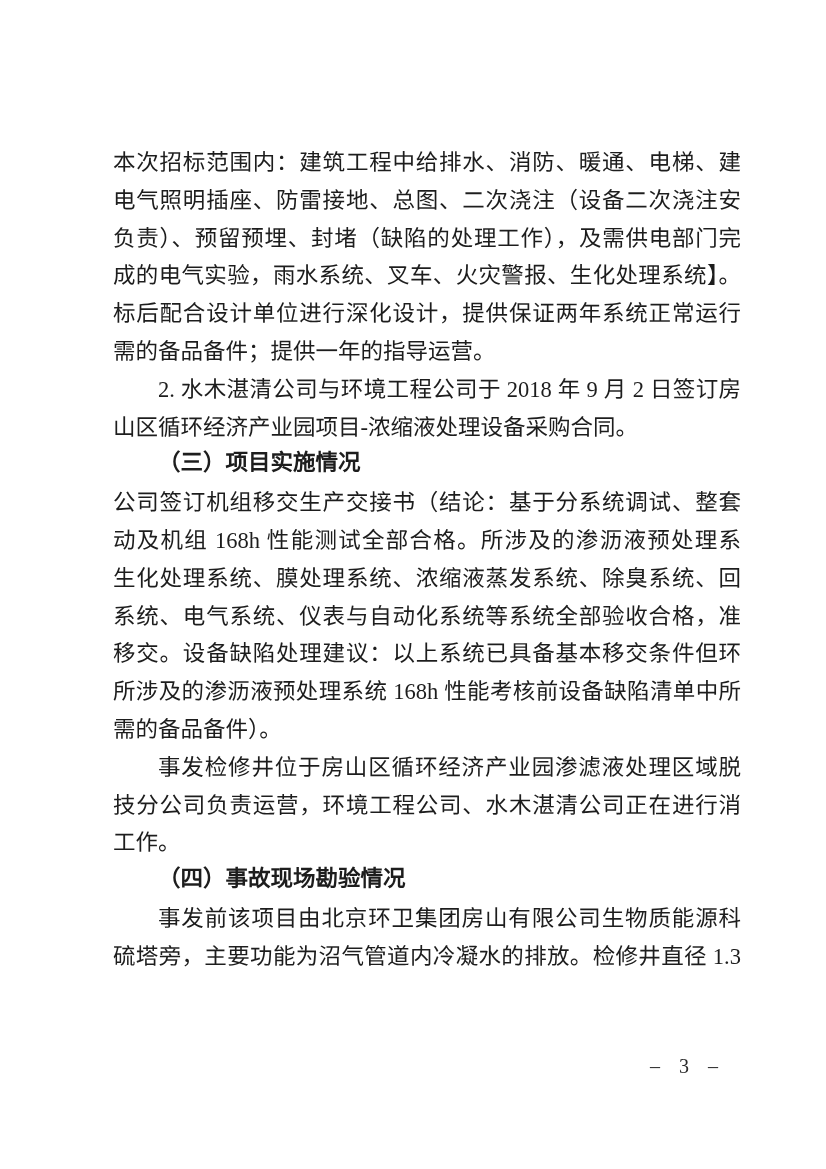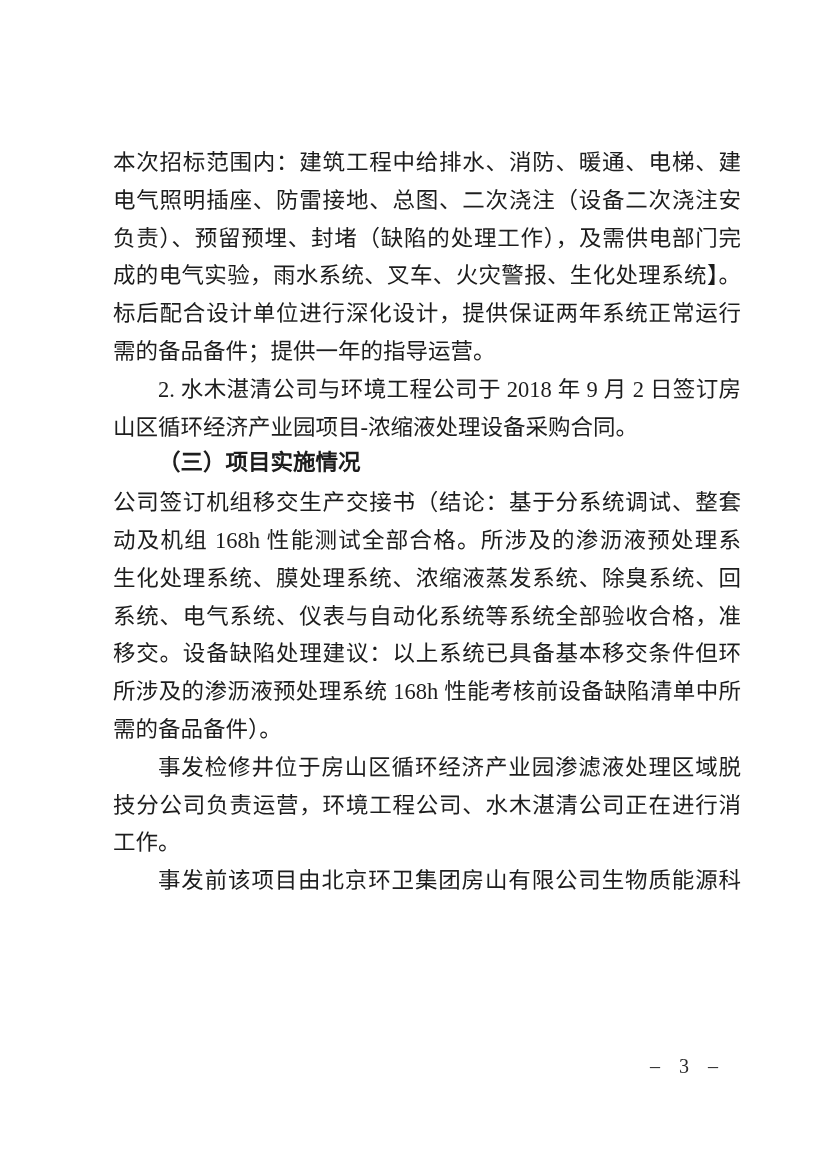--- a/index.html
+++ b/index.html
@@ -75,16 +75,18 @@
       <div class="line justify">公司签订机组移交生产交接书（结论：基于分系统调试、整套启</div>
       <div class="line justify">动及机组 168h 性能测试全部合格。所涉及的渗沥液预处理系统、</div>
       <div class="line justify">生化处理系统、膜处理系统、浓缩液蒸发系统、除臭系统、回喷</div>
       <div class="line justify">系统、电气系统、仪表与自动化系统等系统全部验收合格，准予</div>
       <div class="line justify">移交。设备缺陷处理建议：以上系统已具备基本移交条件但环境</div>
       <div class="line justify">所涉及的渗沥液预处理系统 168h 性能考核前设备缺陷清单中所列</div>
       <div class="line plain">需的备品备件）。</div>
       <div class="line justify indent">事发检修井位于房山区循环经济产业园渗滤液处理区域脱</div>
       <div class="line justify">技分公司负责运营，环境工程公司、水木湛清公司正在进行消缺</div>
       <div class="line plain">工作。</div>
+      <div class="line heading indent">（四）事故现场勘验情况</div>
       <div class="line justify indent">事发前该项目由北京环卫集团房山有限公司生物质能源科</div>
+      <div class="line justify">硫塔旁，主要功能为沼气管道内冷凝水的排放。检修井直径 1.3</div>
     </div>
   <div class="footer">– 3 –</div>
 </div>
 
 </body></html>

